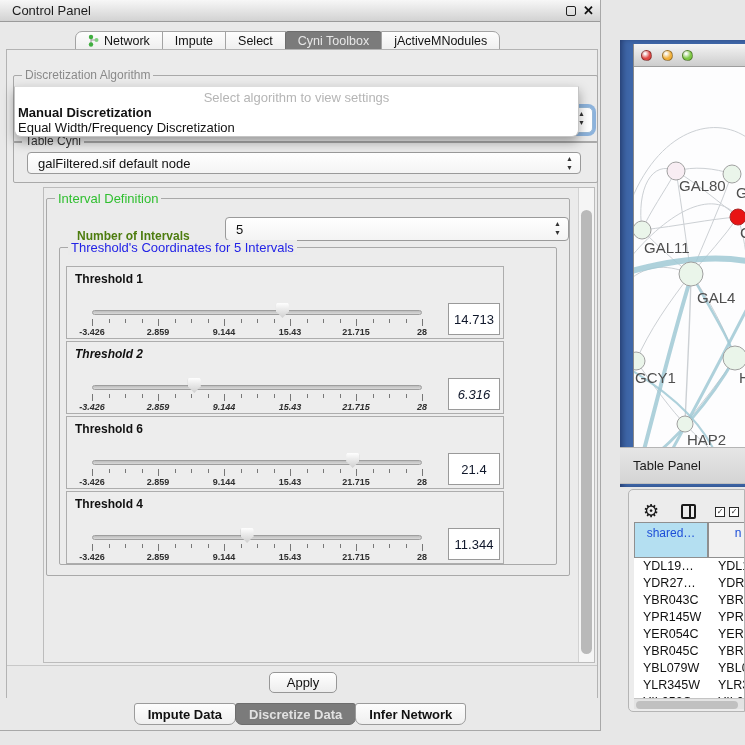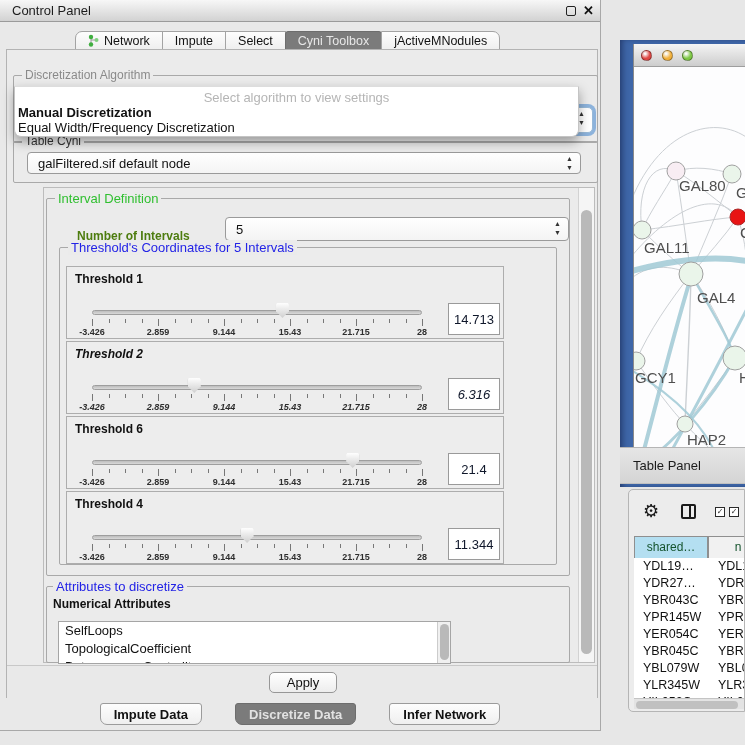--- a/index.html
+++ b/index.html
@@ -81,21 +81,21 @@
   .attr-sub { position:absolute; left:6px; top:10px; font-size:12px; font-weight:bold; color:#111; }
   .listbox { position:absolute; left:11px; top:34px; width:393px; height:43px; background:#fff; border:1px solid #a5a5a5; overflow:hidden; }
   .listbox .item { font-size:13px; color:#111; line-height:18px; padding-left:6px; white-space:nowrap; }
   .lbar { position:absolute; right:0; top:0; width:13px; height:100%; background:#f0f0f0; border-left:1px solid #ccc; }
   .lbar .thumb { position:absolute; left:2px; top:2px; width:9px; height:36px; background:#b9b9b9; border-radius:5px; }
 
   .apply-row { position:absolute; left:0; top:615px; width:590px; height:34px; background:#e9e9e9; border-top:1px solid #c8c8c8; }
   .apply-btn { position:absolute; left:262px; top:6px; width:68px; height:21px; background:linear-gradient(#ffffff,#ededed);
     border:1px solid #979797; border-radius:5px; font-size:13px; color:#111; font-family:inherit; }
 
-  .bottom-tabs { position:absolute; left:0; top:703px; width:601px; display:flex; justify-content:center;gap:34px; }
+  .bottom-tabs { position:absolute; left:0; top:703px; width:601px; display:flex; justify-content:center; }
   .btab { height:22px; line-height:21px; padding:0 13px; font-size:13px; font-weight:bold; color:#111;
     background:linear-gradient(#fdfdfd,#efefef); border:1px solid #9b9b9b; margin-left:-1px; border-radius:3px 3px 7px 7px; }
   .btab.sel { background:#7b7b7b; color:#e2e2e2; border-color:#6d6d6d; }
 
   
   .desktop { position:absolute; left:620px; top:0; width:125px; height:447px; background:#3e66a8;
     box-shadow:inset 4px 0 6px -2px rgba(0,0,30,.45);margin-top:40px; }
   .net-frame { position:absolute; left:13px; top:4px; width:112px; height:419px; background:#fff;
     border-left:1px solid #8a8a8a; border-bottom:1px solid #777; }
   .net-titlebar { position:absolute; left:0; top:0; width:100%; height:23px;
@@ -106,21 +106,21 @@
   .tp-header { position:absolute; left:620px; top:447px; width:125px; height:37px;
     background:linear-gradient(#e6e6e6,#d4d4d4); border-top:1px solid #b5b5b5; border-bottom:1px solid #c0c0c0; }
   .tp-header span { position:absolute; left:13px; line-height:36px; font-size:13px; color:#1c1c1c; }
   .tp-box { position:absolute; left:628px; top:489px; width:117px; height:223px; background:#ececec;
     border:1px solid #b5b5b5; border-radius:5px 0 0 5px; overflow:hidden; }
   .gear { position:absolute; left:14px; top:10px; font-size:18px; color:#1a1a1a; }
   .split-ic { position:absolute; left:52px; top:14px; width:15px; height:15px; border:2px solid #1a1a1a; border-radius:2px; }
   .split-ic i { position:absolute; left:5.5px; top:0; width:2px; height:11px; background:#1a1a1a; }
   .cbx { position:absolute; top:17px; width:10px; height:10px; border:1.4px solid #2a2a2a; font-size:8px; line-height:8px;
     text-align:center; color:#2a2a2a; background:#fff; }
-  .th-cell { position:absolute; top:46px; height:36px; border:1px solid #8f8f8f; font-size:12px; color:#14532d;
+  .th-cell { position:absolute; top:32px; height:36px; border:1px solid #8f8f8f; font-size:12px; color:#1d4ed8;
     text-align:center; line-height:20px; overflow:hidden; }
   .rows { position:absolute; left:5px; top:68px; width:112px; height:140px; background:#fff; overflow:hidden; }
   .trow { position:relative; height:17px; line-height:17px; font-size:12.5px; color:#111; white-space:nowrap; }
   .trow .c1 { position:absolute; left:9px; }
   .trow .c2 { position:absolute; left:84px; }
   .hbar { position:absolute; left:5px; top:208px; width:112px; height:11px; background:#e3e3e3; border-top:1px solid #c4c4c4; }
   .hbar .thumb { position:absolute; left:2px; top:1.5px; width:102px; height:8px; background:#c0c0c0; border-radius:4px; }
 </style>
 </head>
 <body>
@@ -321,32 +321,20 @@
                 <span class="tick-lab" style="left: 127px;">9.144</span>
                 <span class="tick-lab" style="left: 193px;">15.43</span>
                 <span class="tick-lab" style="left: 259px;">21.715</span>
                 <span class="tick-lab" style="left: 325px;">28</span>
                 <div class="vbox">11.344</div>
               </div>
             </div>
         </div>
       </div>
 
-      <div class="group g-attr">
-        <span class="gtitle attr-title">Attributes to discretize</span>
-        <span class="attr-sub">Numerical Attributes</span>
-        <div class="listbox" id="attrList">
-            <div class="item">SelfLoops</div>
-            <div class="item">TopologicalCoefficient</div>
-            <div class="item">BetweennessCentrality</div>
-            <div class="lbar">
-              <div class="thumb"></div>
-            </div>
-          </div>
-      </div>
 
       <div class="vbar">
           <div class="thumb"></div>
         </div>
     </div>
 
     <div class="apply-row">
       <button class="apply-btn">Apply</button>
     </div>
   </div>

